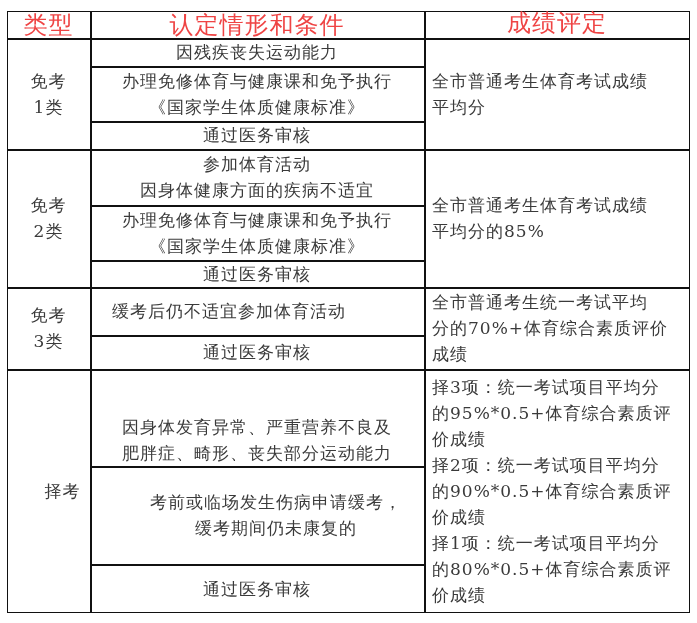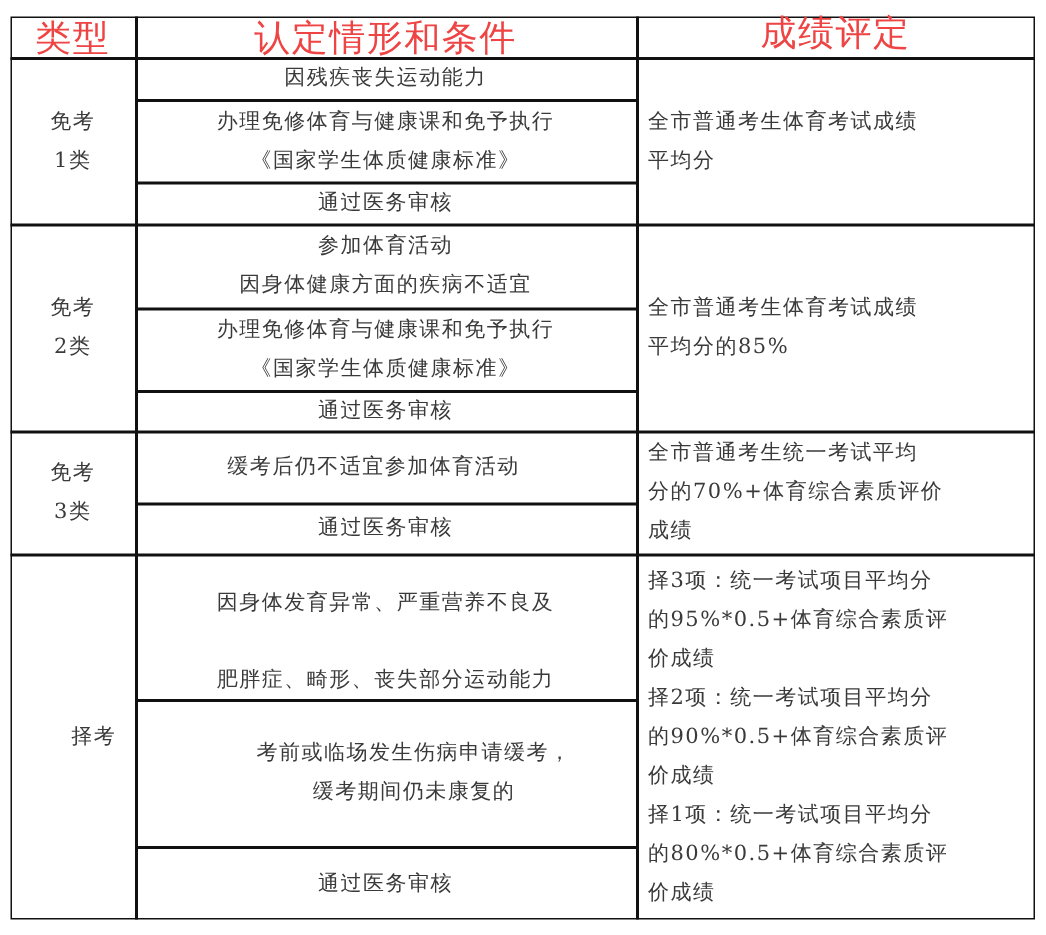--- a/index.html
+++ b/index.html
@@ -28,21 +28,21 @@
       position: absolute;
       background: #111;
     }
     .cell {
       position: absolute;
       display: flex;
       align-items: center;
       justify-content: center;
       text-align: center;
       box-sizing: border-box;
-      font-size: 14px;
+      font-size: 17px;
       line-height: 26px;
       letter-spacing: 1px;
     }
     .cell.left {
       justify-content: flex-start;
       text-align: left;
       padding-left: 8px;
       padding-right: 6px;
     }
     .hdr {
@@ -127,38 +127,38 @@
   <div>
     <span class="score-block">全市普通考生体育考试成绩</span>
     <span class="score-block">平均分的85%</span>
   </div>
 </div>
 
 <div class="cell" style="left:7px;top:287px;width:83px;height:82px;flex-direction:column;">
   <span>免考</span>
   <span>3类</span>
 </div>
-<div class="cell" style="left:90px;top:287px;width:278px;height:48px;margin-left:20px;">
+<div class="cell" style="left:90px;top:287px;width:278px;height:48px;">
   <span>缓考后仍不适宜参加体育活动</span>
 </div>
 <div class="cell" style="left:90px;top:335px;width:334px;height:34px;">
   <span>通过医务审核</span>
 </div>
 <div class="cell left" style="left:424px;top:287px;width:266px;height:82px;">
   <div>
     <span class="score-block">全市普通考生统一考试平均</span>
     <span class="score-block">分的70%+体育综合素质评价</span>
     <span class="score-block">成绩</span>
   </div>
 </div>
 
 <div class="cell" style="left:21px;top:369px;width:83px;height:244px;">
   <span>择考</span>
 </div>
-<div class="cell" style="left:90px;top:369px;width:334px;height:97px;flex-direction:column;justify-content:space-between;padding-top:20px;">
+<div class="cell" style="left:90px;top:369px;width:334px;height:97px;flex-direction:column;justify-content:flex-end;padding-top:20px;">
   <span>因身体发育异常、严重营养不良及</span>
   <span>肥胖症、畸形、丧失部分运动能力</span>
 </div>
 <div class="cell" style="left:90px;top:466px;width:372px;height:98px;flex-direction:column;">
   <span>考前或临场发生伤病申请缓考，</span>
   <span>缓考期间仍未康复的</span>
 </div>
 <div class="cell" style="left:90px;top:564px;width:334px;height:49px;">
   <span>通过医务审核</span>
 </div>

